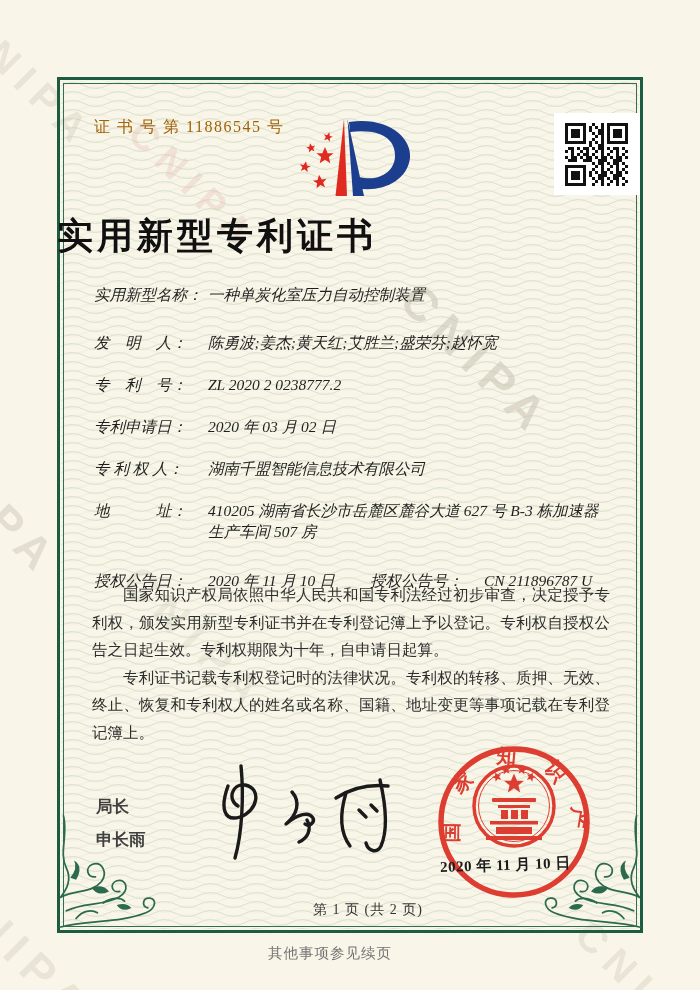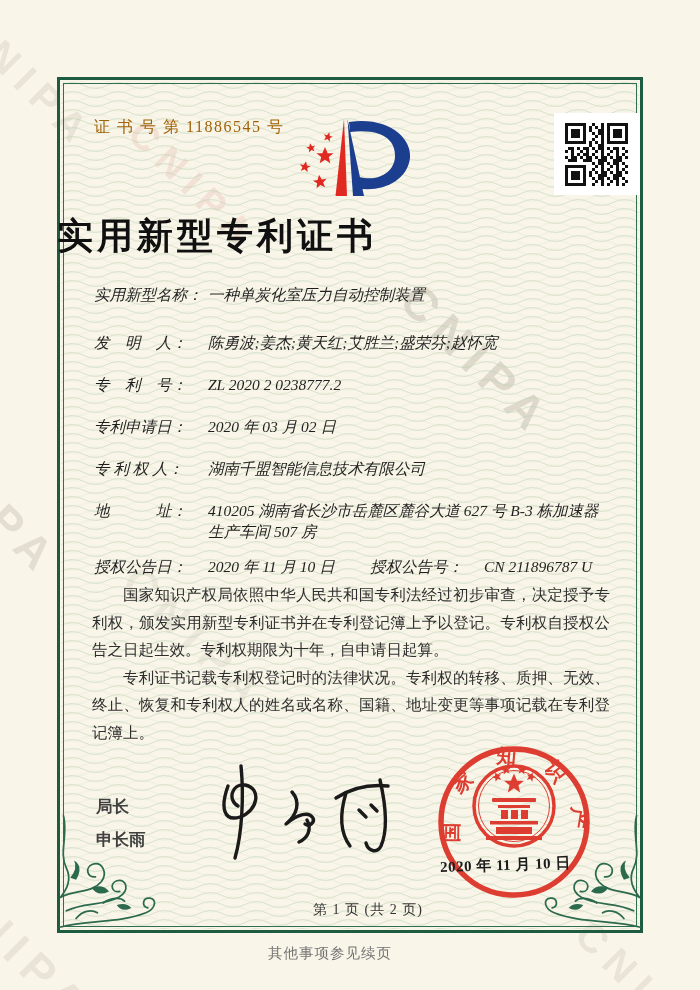--- a/index.html
+++ b/index.html
@@ -42,21 +42,21 @@
   .qr-box{position:absolute;left:554px;top:113px;width:86px;height:82px;background:#fff;}
   .qr-box svg{position:absolute;left:11px;top:10px;}
   .cert-title{
     position:absolute;left:57px;top:212px;width:586px;margin:0;
     text-align:left;font-size:36px;font-weight:bold;letter-spacing:4px;color:#101010;
   }
   
   .fields{position:absolute;left:94px;top:284px;width:520px;font-size:15.5px;line-height:21px;color:#1f1f1f;font-style:italic;}
   .frow{margin-bottom:21px;}
   .frow-name{margin-bottom:27px;}
-  .frow-address{margin-bottom:14px;}
+  .frow-address{margin-bottom:28px;}
   .flabel{display:inline-block;width:114px;white-space:pre;vertical-align:top;}
   .fvalue{display:inline-block;width:402px;vertical-align:top;}
   .grant-value{display:inline-block;width:162px;vertical-align:top;}
   .flabel2{display:inline-block;width:114px;white-space:pre;vertical-align:top;}
   
   .body-text{position:absolute;left:92px;top:581px;width:518px;font-size:15.5px;line-height:27.5px;text-align:justify;color:#2e2e2e;}
   .body-text p{margin:0;text-indent:2em;}
   
   .director{position:absolute;left:96px;top:790px;font-family:"Liberation Sans","DejaVu Sans",sans-serif;font-size:16.5px;font-weight:600;color:#404040;line-height:33px;}
   .autograph{position:absolute;left:200px;top:756px;width:212px;height:114px;}

